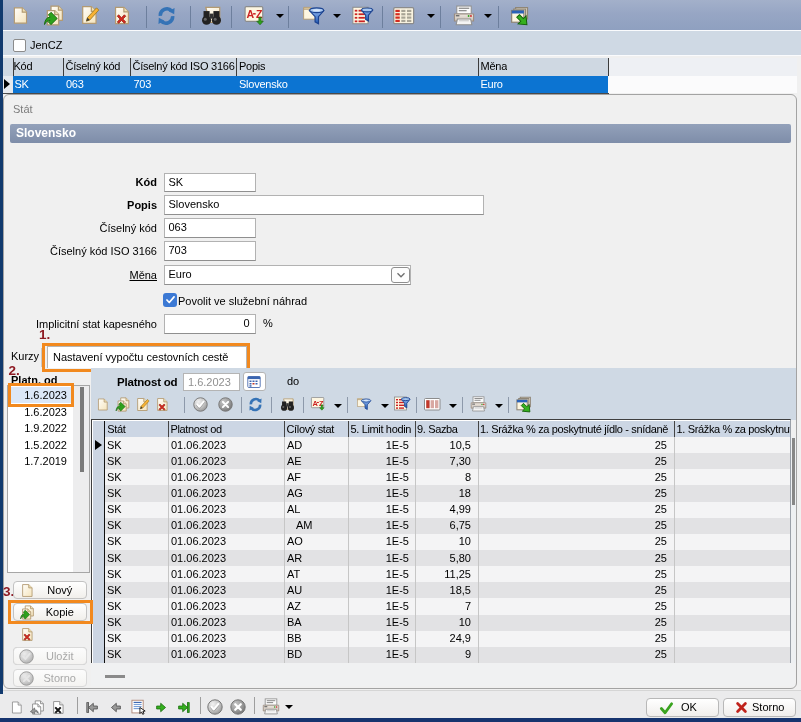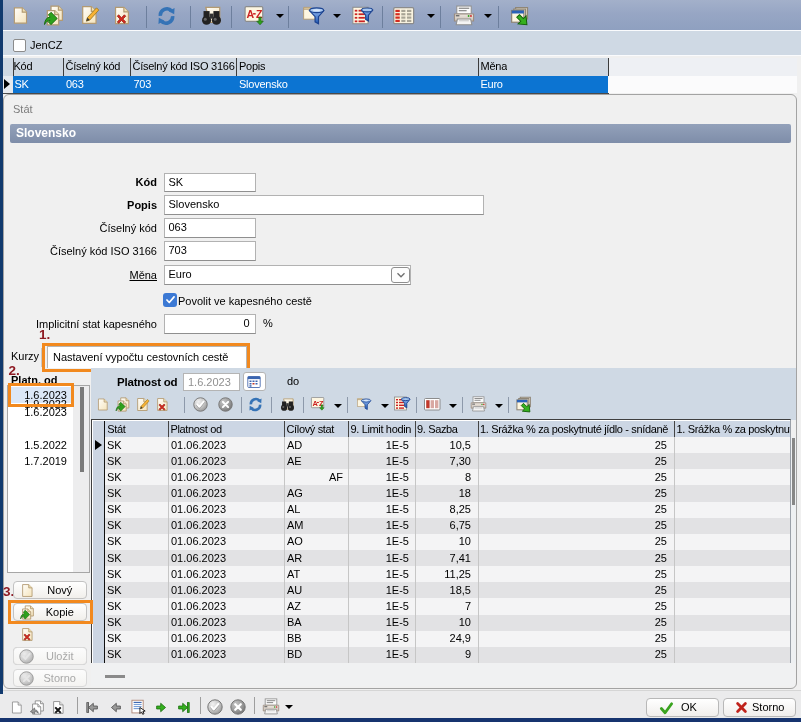--- a/index.html
+++ b/index.html
@@ -92,60 +92,60 @@
 <div class="finput" style="top:195px;width:320px;">Slovensko</div>
 <div class="flabel" style="top:221.5px;">Číselný kód</div>
 <div class="finput" style="top:218px;width:92px;">063</div>
 <div class="flabel" style="top:244.5px;">Číselný kód ISO 3166</div>
 <div class="finput" style="top:241px;width:92px;">703</div>
 <div class="flabel" style="top:268.5px;"><span style="text-decoration:underline;">Měna</span></div>
 <div class="finput" style="top:265px;width:247.5px;">Euro</div>
 <div class="a" style="left:390.5px;top:266.5px;width:19.5px;height:16.5px;background:#fdfdfd;border:1px solid #8f8f8f;border-radius:3px;"></div>
 <div class="a" id="mchev" style="left:395px;top:272px;"></div>
 <div class="a" id="povchk" style="left:163px;top:293px;width:14px;height:14px;background:#3c79d4;border-radius:3px;"></div>
-<div class="a" style="left:178px;top:294.5px;">Povolit ve kapesného cestě</div>
+<div class="a" style="left:178px;top:294.5px;">Povolit ve služební náhrad</div>
 <div class="flabel" style="top:317.5px;">Implicitní stat kapesného</div>
 <div class="finput" style="top:314px;width:92px;text-align:right;padding-right:5px;">0</div>
 <div class="a" style="left:263px;top:317px;">%</div>
 
 <div class="ann" style="left:39px;top:327px;">1.</div>
 <div class="a" style="left:11px;top:350px;">Kurzy</div>
 <div class="a" style="left:40.5px;top:348px;width:1px;height:19px;background:#c8c8c8;"></div>
 <div class="a" style="left:46.5px;top:346px;width:200px;height:22px;background:#fff;border:1px solid #b5b5b5;border-bottom:none;"></div>
 <div class="a" style="left:53px;top:351px;">Nastavení vypočtu cestovních cestě</div>
 <div class="orect" style="left:42px;top:343px;width:208px;height:29px;"></div>
 <div class="ann" style="left:8.5px;top:362.5px;">2.</div>
 <div class="a" style="left:11px;top:374px;font-weight:bold;">Platn. od</div>
 
 <div id="lbox" class="a"></div>
 <div class="a" style="left:73px;top:386px;width:16px;height:186px;background:#ededee;"></div>
 <div class="a" style="left:80px;top:387px;width:3.5px;height:85px;background:#7a7a7a;"></div>
 <div class="a" style="left:8px;top:387px;width:65px;height:16px;background:#dbe7f7;"></div>
 <div class="ldate" style="top:387px;">1.6.2023</div>
 <div class="ldate" style="top:404px;">1.6.2023</div>
-<div class="ldate" style="top:396px;">1.9.2022</div>
+<div class="ldate" style="top:420px;">1.9.2022</div>
 <div class="ldate" style="top:437px;">1.5.2022</div>
 <div class="ldate" style="top:453px;">1.7.2019</div>
 <div class="orect" style="left:8px;top:383px;width:65.5px;height:23.5px;"></div>
 
 <div id="tabc" class="a"></div>
 <div class="a" style="left:117px;top:375.5px;font-weight:bold;font-size:11.5px;letter-spacing:-0.2px;">Platnost od</div>
 <div class="a" style="left:183px;top:372.5px;width:57px;height:18px;background:#fff;border:1px solid #b4b4b4;line-height:16px;padding-left:4px;color:#909090;">1.6.2023</div>
 <div class="a" style="left:242.5px;top:372px;width:23px;height:18.5px;background:#fff;border:1px solid #b4b4b4;border-radius:3px;"></div>
 <div class="a" style="left:287px;top:375px;">do</div>
 
 <div id="grid2" class="a"></div>
 <div class="a" style="left:92.5px;top:420.5px;width:11px;height:242px;background:#ccd5e2;"></div>
 <div class="a" style="left:103.5px;top:420.5px;width:1.3px;height:242px;background:#111;"></div>
 <div class="a" style="left:94.5px;top:440px;width:0;height:0;border-left:7px solid #000;border-top:5.5px solid transparent;border-bottom:5.5px solid transparent;"></div>
 
 <div class="a" style="left:104.8px;top:420.5px;width:63.2px;height:16.5px;background:#ccd6e4;line-height:16px;padding-left:2.5px;white-space:nowrap;overflow:hidden;letter-spacing:-0.35px;">Stát</div>
 <div class="a" style="left:168px;top:420.5px;width:116px;height:16.5px;background:#ccd6e4;line-height:16px;padding-left:2.5px;white-space:nowrap;overflow:hidden;letter-spacing:-0.35px;">Platnost od</div>
 <div class="a" style="left:284px;top:420.5px;width:64px;height:16.5px;background:#ccd6e4;line-height:16px;padding-left:2.5px;white-space:nowrap;overflow:hidden;letter-spacing:-0.35px;">Cílový stat</div>
-<div class="a" style="left:348px;top:420.5px;width:66.5px;height:16.5px;background:#ccd6e4;line-height:16px;padding-left:2.5px;white-space:nowrap;overflow:hidden;letter-spacing:-0.35px;">9. Limit hodin</div>
+<div class="a" style="left:348px;top:420.5px;width:66.5px;height:16.5px;background:#ccd6e4;line-height:16px;padding-left:2.5px;white-space:nowrap;overflow:hidden;letter-spacing:-0.35px;">5. Limit hodin</div>
 <div class="a" style="left:414.5px;top:420.5px;width:63.0px;height:16.5px;background:#ccd6e4;line-height:16px;padding-left:2.5px;white-space:nowrap;overflow:hidden;letter-spacing:-0.35px;">9. Sazba</div>
 <div class="a" style="left:477.5px;top:420.5px;width:196.5px;height:16.5px;background:#ccd6e4;line-height:16px;padding-left:2.5px;white-space:nowrap;overflow:hidden;letter-spacing:-0.35px;">1. Srážka % za poskytnuté jídlo - snídaně</div>
 <div class="a" style="left:674px;top:420.5px;width:116px;height:16.5px;background:#ccd6e4;line-height:16px;padding-left:2.5px;white-space:nowrap;overflow:hidden;letter-spacing:-0.35px;">1. Srážka % za poskytnuté jídlo - več</div>
 <div class="a" style="left:168px;top:420.5px;width:1px;height:16.5px;background:#454545;"></div>
 <div class="a" style="left:284px;top:420.5px;width:1px;height:16.5px;background:#454545;"></div>
 <div class="a" style="left:348px;top:420.5px;width:1px;height:16.5px;background:#454545;"></div>
 <div class="a" style="left:414.5px;top:420.5px;width:1px;height:16.5px;background:#454545;"></div>
 <div class="a" style="left:477.5px;top:420.5px;width:1px;height:16.5px;background:#454545;"></div>
 <div class="a" style="left:674px;top:420.5px;width:1px;height:16.5px;background:#454545;"></div>
 <div class="a" style="left:104.8px;top:437.0px;width:685.2px;height:16.14px;background:#f4f4f5;"></div>
@@ -158,58 +158,58 @@
 <div class="a" style="left:104.8px;top:453.1px;width:685.2px;height:16.14px;background:#e2e2e4;"></div>
 <div class="a" style="left:107px;top:454.6px;">SK</div>
 <div class="a" style="left:171px;top:454.6px;">01.06.2023</div>
 <div class="a" style="left:287px;top:454.6px;">AE</div>
 <div class="a" style="left:348px;top:454.6px;width:61px;text-align:right;">1E-5</div>
 <div class="a" style="left:414px;top:454.6px;width:57px;text-align:right;">7,30</div>
 <div class="a" style="left:477px;top:454.6px;width:190px;text-align:right;">25</div>
 <div class="a" style="left:104.8px;top:469.3px;width:685.2px;height:16.14px;background:#f4f4f5;"></div>
 <div class="a" style="left:107px;top:470.8px;">SK</div>
 <div class="a" style="left:171px;top:470.8px;">01.06.2023</div>
-<div class="a" style="left:287px;top:470.8px;margin-left:42px;">AF</div>
+<div class="a" style="left:287px;top:470.8px;">AF</div>
 <div class="a" style="left:348px;top:470.8px;width:61px;text-align:right;">1E-5</div>
 <div class="a" style="left:414px;top:470.8px;width:57px;text-align:right;">8</div>
 <div class="a" style="left:477px;top:470.8px;width:190px;text-align:right;">25</div>
 <div class="a" style="left:104.8px;top:485.4px;width:685.2px;height:16.14px;background:#e2e2e4;"></div>
 <div class="a" style="left:107px;top:486.9px;">SK</div>
 <div class="a" style="left:171px;top:486.9px;">01.06.2023</div>
 <div class="a" style="left:287px;top:486.9px;">AG</div>
 <div class="a" style="left:348px;top:486.9px;width:61px;text-align:right;">1E-5</div>
 <div class="a" style="left:414px;top:486.9px;width:57px;text-align:right;">18</div>
 <div class="a" style="left:477px;top:486.9px;width:190px;text-align:right;">25</div>
 <div class="a" style="left:104.8px;top:501.6px;width:685.2px;height:16.14px;background:#f4f4f5;"></div>
 <div class="a" style="left:107px;top:503.1px;">SK</div>
 <div class="a" style="left:171px;top:503.1px;">01.06.2023</div>
 <div class="a" style="left:287px;top:503.1px;">AL</div>
 <div class="a" style="left:348px;top:503.1px;width:61px;text-align:right;">1E-5</div>
-<div class="a" style="left:414px;top:503.1px;width:57px;text-align:right;">8,25</div>
+<div class="a" style="left:414px;top:503.1px;width:57px;text-align:right;">4,99</div>
 <div class="a" style="left:477px;top:503.1px;width:190px;text-align:right;">25</div>
 <div class="a" style="left:104.8px;top:517.7px;width:685.2px;height:16.14px;background:#e2e2e4;"></div>
 <div class="a" style="left:107px;top:519.2px;">SK</div>
 <div class="a" style="left:171px;top:519.2px;">01.06.2023</div>
-<div class="a" style="left:287px;top:519.2px;">AM</div>
+<div class="a" style="left:296px;top:519.2px;">AM</div>
 <div class="a" style="left:348px;top:519.2px;width:61px;text-align:right;">1E-5</div>
 <div class="a" style="left:414px;top:519.2px;width:57px;text-align:right;">6,75</div>
 <div class="a" style="left:477px;top:519.2px;width:190px;text-align:right;">25</div>
 <div class="a" style="left:104.8px;top:533.8px;width:685.2px;height:16.14px;background:#f4f4f5;"></div>
 <div class="a" style="left:107px;top:535.3px;">SK</div>
 <div class="a" style="left:171px;top:535.3px;">01.06.2023</div>
 <div class="a" style="left:287px;top:535.3px;">AO</div>
 <div class="a" style="left:348px;top:535.3px;width:61px;text-align:right;">1E-5</div>
 <div class="a" style="left:414px;top:535.3px;width:57px;text-align:right;">10</div>
 <div class="a" style="left:477px;top:535.3px;width:190px;text-align:right;">25</div>
 <div class="a" style="left:104.8px;top:550.0px;width:685.2px;height:16.14px;background:#e2e2e4;"></div>
 <div class="a" style="left:107px;top:551.5px;">SK</div>
 <div class="a" style="left:171px;top:551.5px;">01.06.2023</div>
 <div class="a" style="left:287px;top:551.5px;">AR</div>
 <div class="a" style="left:348px;top:551.5px;width:61px;text-align:right;">1E-5</div>
-<div class="a" style="left:414px;top:551.5px;width:57px;text-align:right;">7,41</div>
+<div class="a" style="left:414px;top:551.5px;width:57px;text-align:right;">5,80</div>
 <div class="a" style="left:477px;top:551.5px;width:190px;text-align:right;">25</div>
 <div class="a" style="left:104.8px;top:566.1px;width:685.2px;height:16.14px;background:#f4f4f5;"></div>
 <div class="a" style="left:107px;top:567.6px;">SK</div>
 <div class="a" style="left:171px;top:567.6px;">01.06.2023</div>
 <div class="a" style="left:287px;top:567.6px;">AT</div>
 <div class="a" style="left:348px;top:567.6px;width:61px;text-align:right;">1E-5</div>
 <div class="a" style="left:414px;top:567.6px;width:57px;text-align:right;">11,25</div>
 <div class="a" style="left:477px;top:567.6px;width:190px;text-align:right;">25</div>
 <div class="a" style="left:104.8px;top:582.3px;width:685.2px;height:16.14px;background:#e2e2e4;"></div>
 <div class="a" style="left:107px;top:583.8px;">SK</div>

